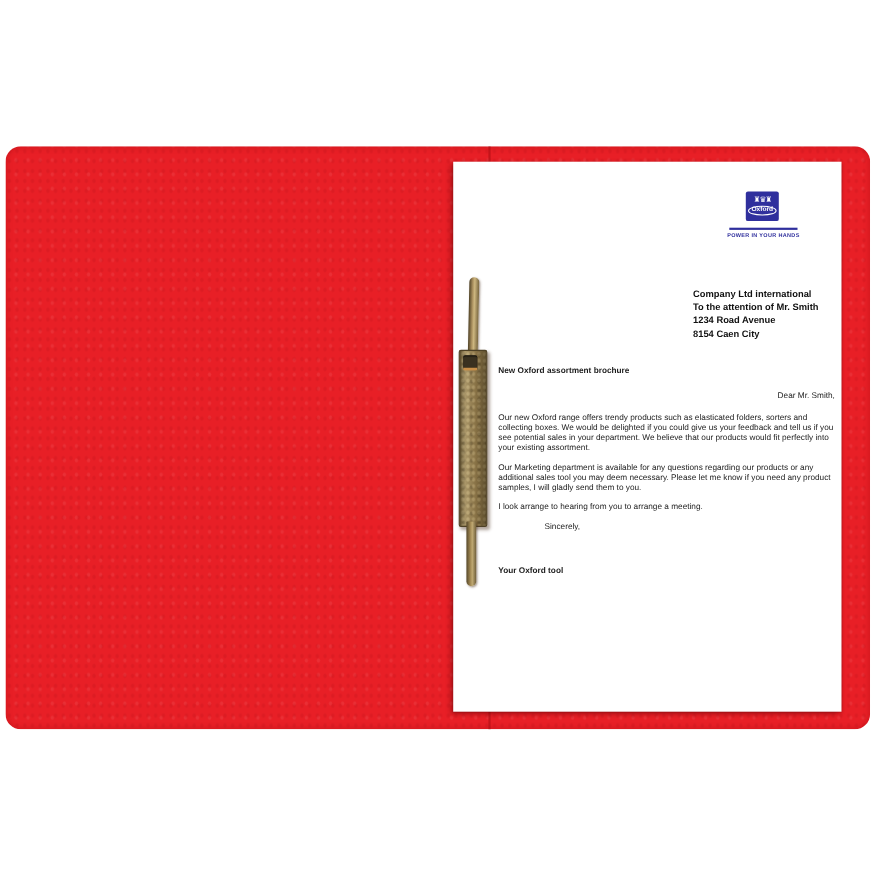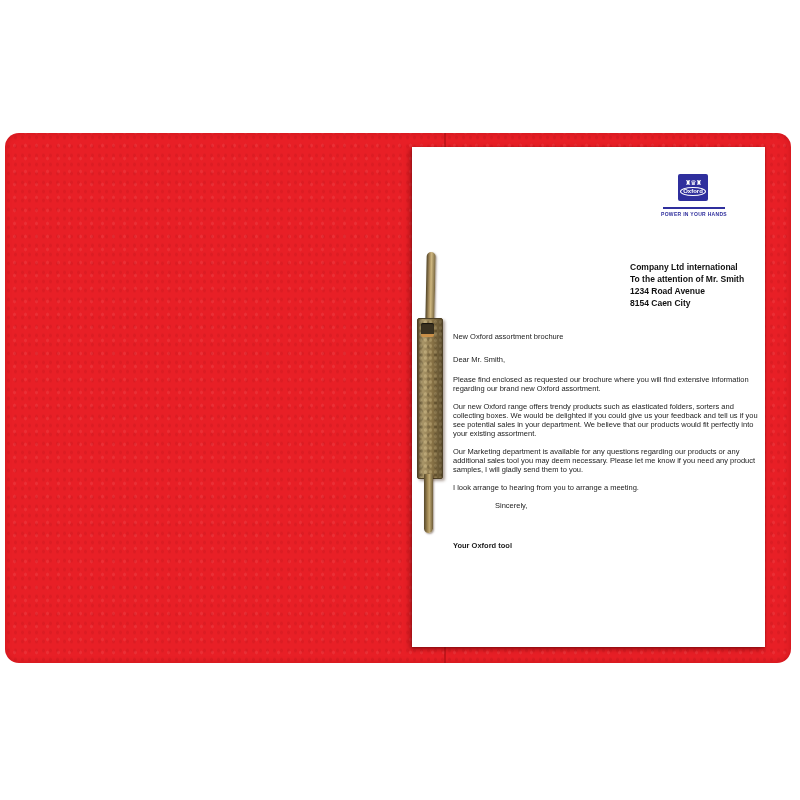--- a/index.html
+++ b/index.html
@@ -59,22 +59,22 @@
   .recipient{
     position:absolute;left:218px;top:114px;
     font-size:8.5px;line-height:12px;font-weight:bold;color:#111;
   }
 
   
   .body-text{
     position:absolute;left:41px;top:185px;width:306px;
     font-size:7.5px;line-height:9px;color:var(--ink);
   }
-  .subject{font-weight:normal;margin:0 0 14px 0;}
-  .dear{margin:0 0 11px 0;}
+  .subject{font-weight:bold;margin:0 0 14px 0;}
+  .dear{margin:0 0 11px 0;text-align:right;}
   .para{margin:0 0 9px 0;}
   .closing{margin:7px 0 0 0;padding-left:42px;}
   .signature{margin:31px 0 0 0;font-weight:bold;}
 
   
   .fastener-top-prong{
     position:absolute;left:426px;top:252px;width:9px;height:74px;
     background:linear-gradient(to right,#4f4226,#a98f5e 35%,#cdb67f 55%,#77653f);
     border-radius:5px 5px 1px 1px;
     box-shadow:1px 1px 2px rgba(60,30,10,0.45);
@@ -125,21 +125,20 @@
     <div class="recipient">
       <div>Company Ltd international</div>
       <div>To the attention of Mr. Smith</div>
       <div>1234 Road Avenue</div>
       <div>8154 Caen City</div>
     </div>
 
     <div class="body-text">
       <p class="subject">New Oxford assortment brochure</p>
       <p class="dear">Dear Mr. Smith,</p>
-      <p class="para">Please find enclosed as requested our brochure where you will find extensive information regarding our brand new Oxford assortment.</p>
       <p class="para">Our new Oxford range offers trendy products such as elasticated folders, sorters and collecting boxes. We would be delighted if you could give us your feedback and tell us if you see potential sales in your department. We believe that our products would fit perfectly into your existing assortment.</p>
       <p class="para">Our Marketing department is available for any questions regarding our products or any additional sales tool you may deem necessary. Please let me know if you need any product samples, I will gladly send them to you.</p>
       <p class="para">I look arrange to hearing from you to arrange a meeting.</p>
       <p class="closing">Sincerely,</p>
       <p class="signature">Your Oxford tool</p>
     </div>
   </div>
 
   <div class="fastener-top-prong"></div>
   <div class="fastener-bar"></div>

